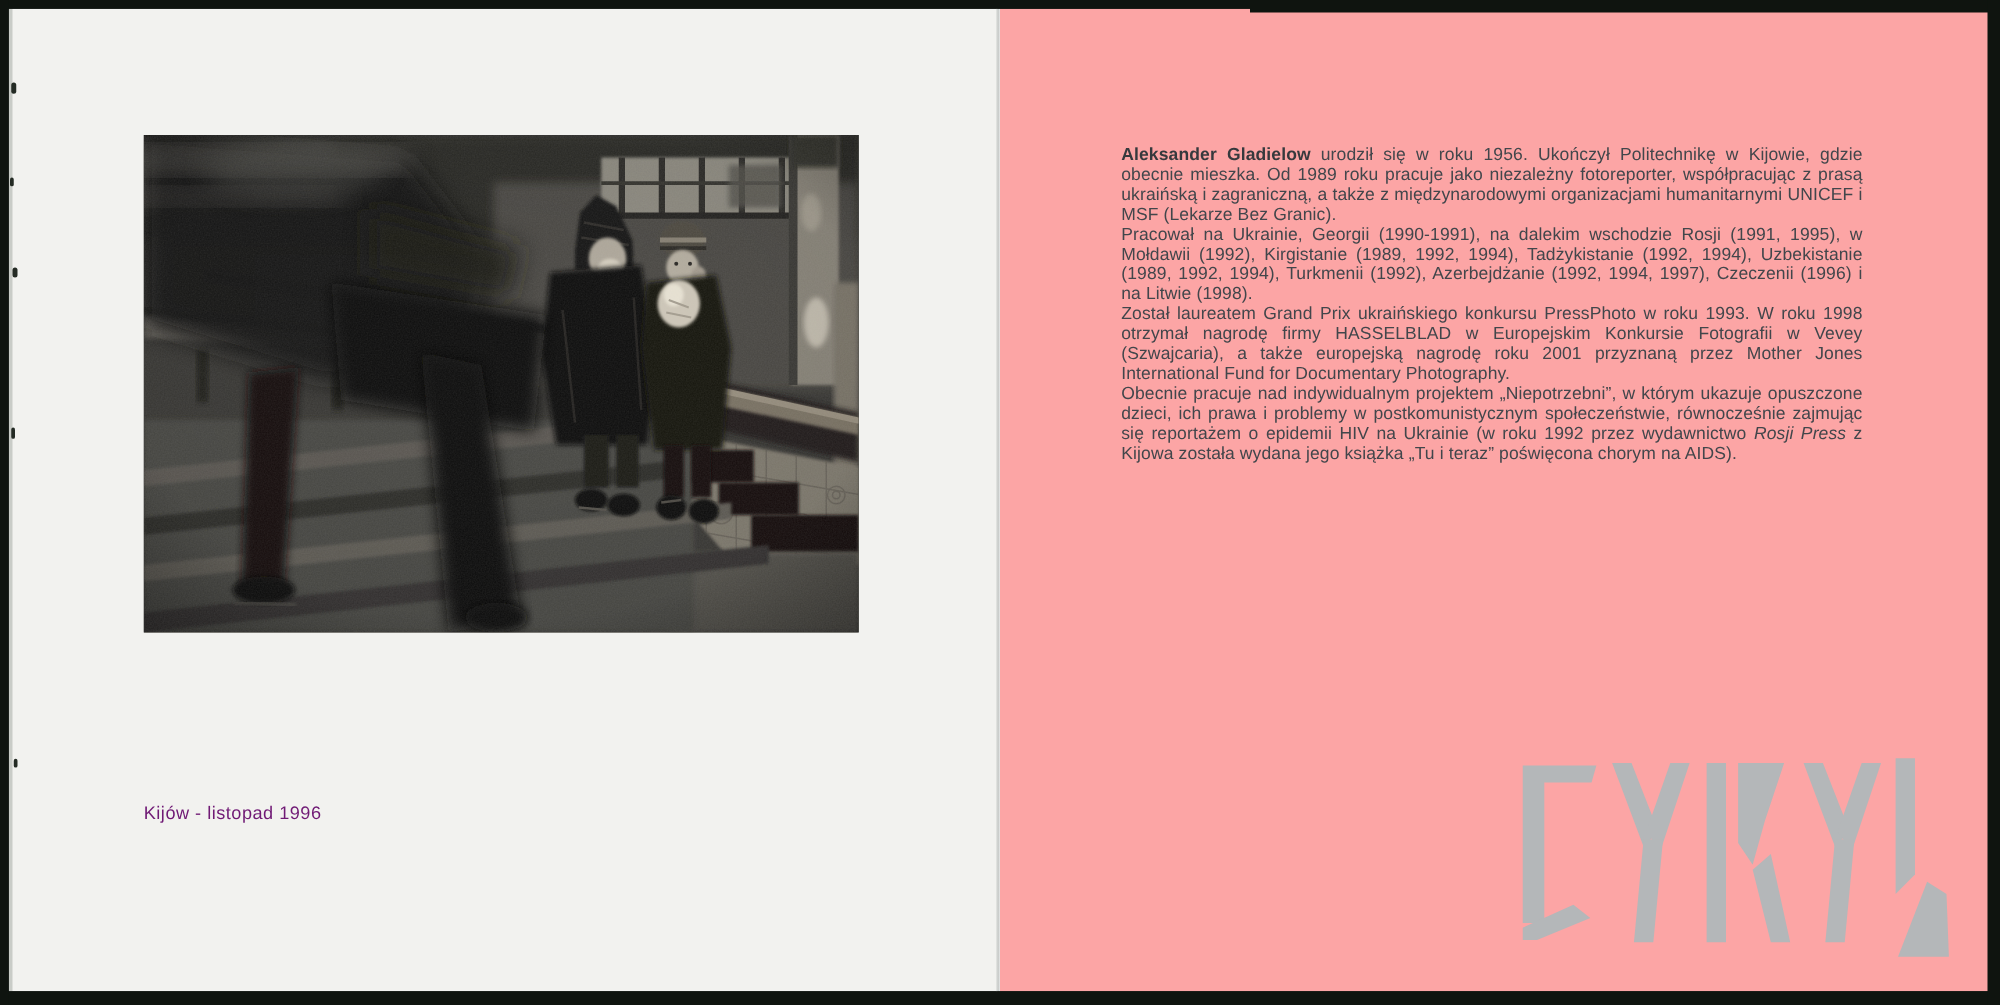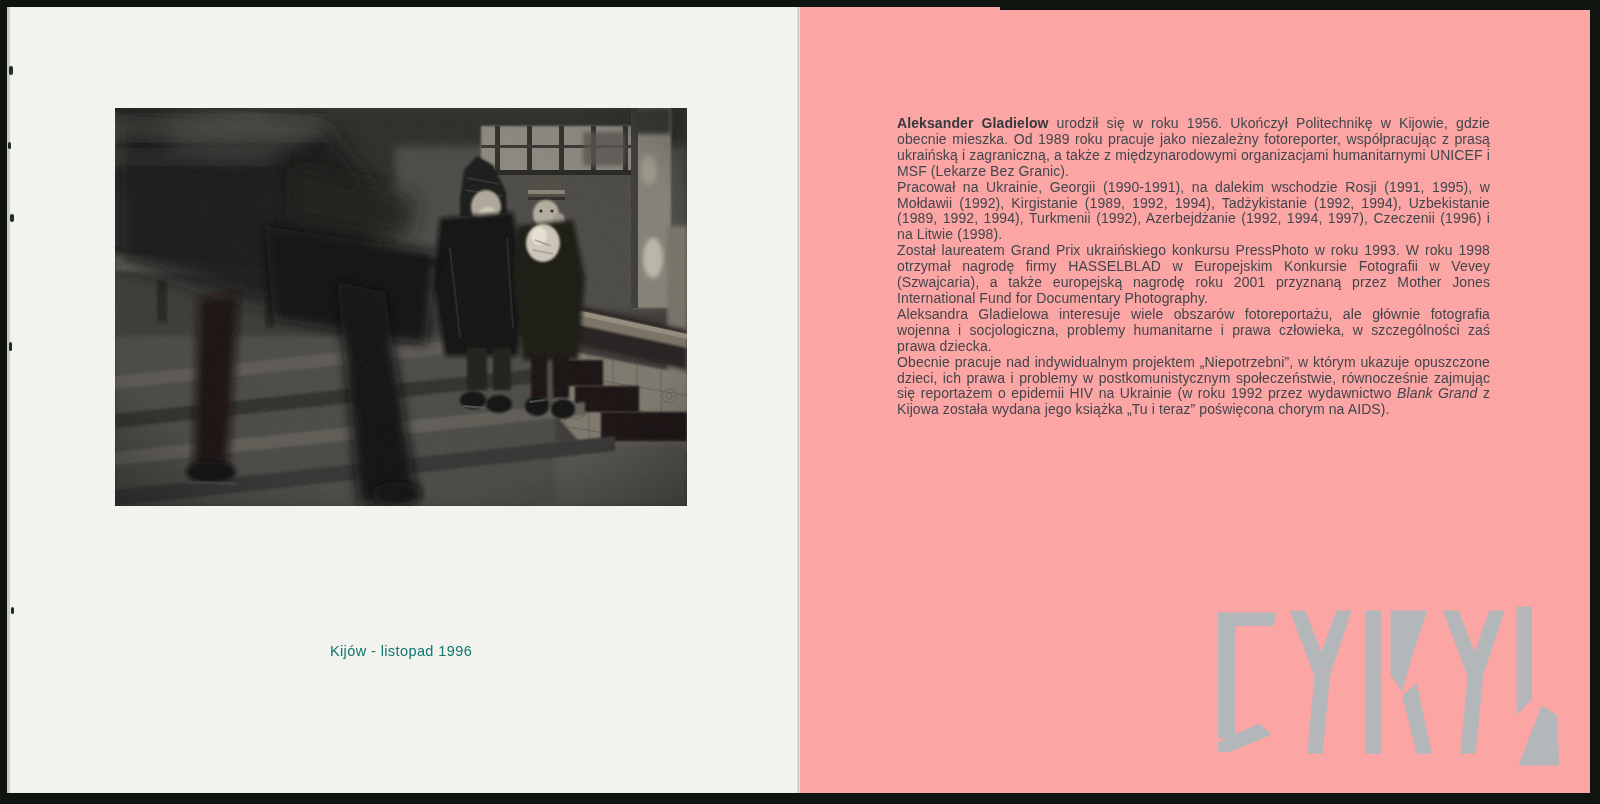--- a/index.html
+++ b/index.html
@@ -16,22 +16,22 @@
   .page{position:absolute;top:7px;height:786px;}
   .page-left{left:7px;width:791px;background:#f2f2ef;box-shadow:inset 3px 0 0 #c9ccc7;}
   .page-right{left:800px;width:936px;background:#fca5a5;}
   .gutter{position:absolute;left:797px;top:7px;width:3px;height:786px;z-index:5;
     background:linear-gradient(90deg,#dcdedb,#c7cac8 55%,#e9ebea);}
   .speck{position:absolute;background:#242b24;border-radius:2px;z-index:41;}
 
   
   .photo{position:absolute;left:108px;top:101px;width:572px;height:398px;margin:0;
     background:#2f2e2b;overflow:hidden;}
-  .caption{position:absolute;left:108px;top:636px;width:572px;text-align:center;
-    font-size:14.5px;letter-spacing:.4px;color:#0f766e;}
+  .caption{position:absolute;left:108px;top:636px;width:572px;text-align:left;
+    font-size:14.5px;letter-spacing:.4px;color:#701a75;}
 
   
   .bio{position:absolute;left:97px;top:109px;width:593px;font-size:14px;
     line-height:15.9px;color:#42464b;z-index:10;}
   .bio p{margin:0;text-align:justify;letter-spacing:.1px;}
   .bio b{font-weight:bold;color:#36393d;}
   .credit{position:absolute;left:97px;top:672px;font-size:14px;color:#42464b;z-index:10;}
   .watermark{position:absolute;left:418px;top:599px;width:345px;height:162px;z-index:1;}
 </style>
 </head>
@@ -222,22 +222,21 @@
 
         <polygon points="308,0 324,0 324,96 308,112"></polygon>
         <polygon points="310,164 334,102 350,112 352,164"></polygon>
       </g>
     </svg>
 
     <div class="bio">
       <p><b>Aleksander Gladielow</b><span> urodził się w roku 1956. Ukończył Politechnikę w Kijowie, gdzie obecnie mieszka. Od 1989 roku pracuje jako niezależny fotoreporter, współpracując z prasą ukraińską i zagraniczną, a także z międzynarodowymi organizacjami humanitarnymi UNICEF i MSF (Lekarze Bez Granic).</span></p>
       <p>Pracował na Ukrainie, Georgii (1990-1991), na dalekim wschodzie Rosji (1991, 1995), w Mołdawii (1992), Kirgistanie (1989, 1992, 1994), Tadżykistanie (1992, 1994), Uzbekistanie (1989, 1992, 1994), Turkmenii (1992), Azerbejdżanie (1992, 1994, 1997), Czeczenii (1996) i na Litwie (1998).</p>
       <p>Został laureatem Grand Prix ukraińskiego konkursu PressPhoto w roku 1993. W roku 1998 otrzymał nagrodę firmy HASSELBLAD w Europejskim Konkursie Fotografii w Vevey (Szwajcaria), a także europejską nagrodę roku 2001 przyznaną przez Mother Jones International Fund for Documentary Photography.</p>
-      <p>Aleksandra Gladielowa interesuje wiele obszarów fotoreportażu, ale głównie fotografia wojenna i socjologiczna, problemy humanitarne i prawa człowieka, w szczególności zaś prawa dziecka.</p>
-      <p><span>Obecnie pracuje nad indywidualnym projektem „Niepotrzebni”, w którym ukazuje opuszczone dzieci, ich prawa i problemy w postkomunistycznym społeczeństwie, równocześnie zajmując się reportażem o epidemii HIV na Ukrainie (w roku 1992 przez wydawnictwo </span><i>Blank Grand</i><span> z Kijowa została wydana jego książka „Tu i teraz” poświęcona chorym na AIDS).</span></p>
+      <p><span>Obecnie pracuje nad indywidualnym projektem „Niepotrzebni”, w którym ukazuje opuszczone dzieci, ich prawa i problemy w postkomunistycznym społeczeństwie, równocześnie zajmując się reportażem o epidemii HIV na Ukrainie (w roku 1992 przez wydawnictwo </span><i>Rosji Press</i><span> z Kijowa została wydana jego książka „Tu i teraz” poświęcona chorym na AIDS).</span></p>
     </div>
 
   </div>
 
   <div class="edge edge-top"></div>
   <div class="edge edge-top2"></div>
   <div class="edge edge-bottom"></div>
   <div class="edge edge-left"></div>
   <div class="edge edge-right"></div>
   <div class="speck" style="left:9px;top:66px;width:4px;height:9px"></div>

